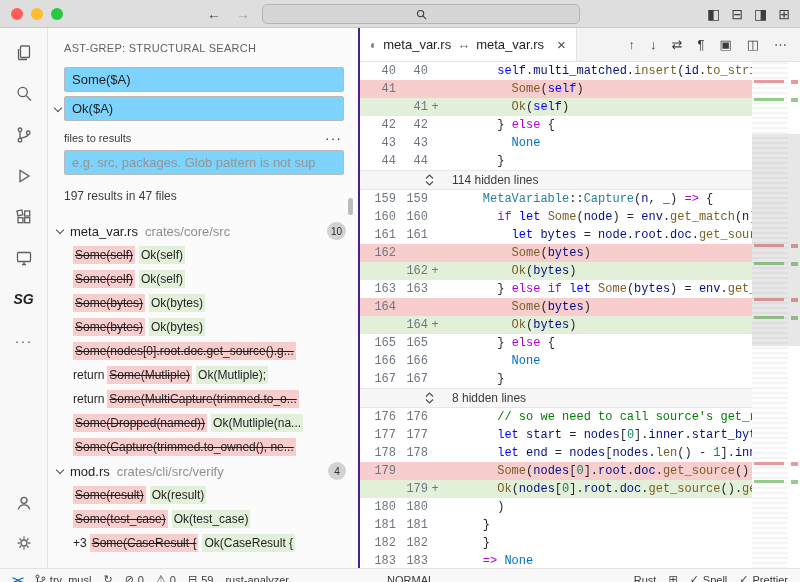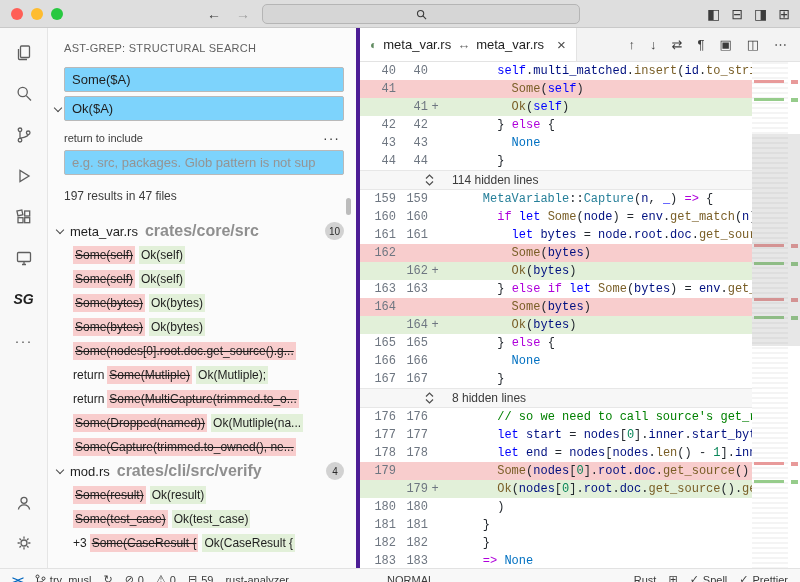--- a/index.html
+++ b/index.html
@@ -20,37 +20,37 @@
   
   .main{position:absolute;top:28px;left:0;right:0;bottom:0;display:flex;}
   .activitybar{width:48px;background:#f8f8f8;border-right:1px solid #e5e5e5;display:flex;flex-direction:column;
                align-items:center;padding-top:10px;gap:11px;flex:none;}
   .ab-item{width:32px;height:30px;display:flex;align-items:center;justify-content:center;color:#5f5f5f;}
   .ab-item svg{stroke:#5f5f5f;fill:none;stroke-width:1.3;}
   .ab-logo{font-weight:bold;font-style:italic;font-size:14px;color:#1f1f1f;}
   .ab-more{font-size:15px;letter-spacing:1px;color:#5f5f5f;}
   .ab-bottom{margin-top:auto;margin-bottom:24px;display:flex;flex-direction:column;gap:10px;align-items:center;}
   
-  .sidebar{width:312px;background:#fbfbfb;border-right:4px solid #4c1d95;position:relative;overflow:hidden;flex:none;}
+  .sidebar{width:312px;background:#fbfbfb;border-right:2px solid #4c1d95;position:relative;overflow:hidden;flex:none;}
   .sb-title{padding:14px 16px 9px;font-size:11px;color:#616161;letter-spacing:.3px;}
   .sb-input{display:block;width:280px;margin:4px 16px;height:25px;border:1px solid #b9b9b9;border-radius:2px;background:#7dd3fc;
             padding:0 7px;font-size:13px;color:#1f1f1f;font-family:"Liberation Sans",sans-serif;}
   .sb-input::placeholder{color:#949494;}
   .rwrap{position:relative;}
   .chev{width:6px;height:6px;border-right:1.4px solid #4a4a4a;border-bottom:1.4px solid #4a4a4a;
         transform:rotate(45deg);display:inline-block;}
   .chev.rw{position:absolute;left:7px;top:9px;}
   .files-row{display:flex;align-items:center;justify-content:space-between;margin:9px 16px 1px;font-size:11px;color:#3c3c3c;}
   .dots{font-size:14px;letter-spacing:1px;color:#3c3c3c;cursor:pointer;}
   .summary{margin:14px 16px 4px;font-size:12px;color:#3b3b3b;}
   .results{font-size:12px;color:#1f1f1f;padding-top:12px;}
   .group-header{display:flex;align-items:center;height:24px;padding:0 12px 0 9px;gap:7px;cursor:pointer;}
   .gh-chev{flex:none;margin-top:-3px;}
   .gname{font-size:13px;color:#1f1f1f;white-space:nowrap;}
-  .gpath{font-size:16px;color:#8f8f8f;white-space:nowrap;overflow:hidden;font-weight:bold;}
+  .gpath{font-size:13px;color:#8f8f8f;white-space:nowrap;overflow:hidden;}
   .badge{margin-left:auto;background:var(--badge-bg);color:#2b2b2b;font-size:10px;min-width:18px;height:18px;
          border-radius:9px;display:flex;align-items:center;justify-content:center;padding:0 4px;flex:none;}
   .match-row{height:24px;display:flex;align-items:center;padding-left:25px;white-space:nowrap;overflow:hidden;cursor:pointer;}
   .match-row .pre{margin-right:3px;}
   .rm{background:var(--removed-bg);text-decoration:line-through;padding:2px 2px;}
   .ad{background:var(--added-bg);padding:2px 2px;margin-left:4px;}
   .sb-pill{position:absolute;right:5px;top:170px;width:5px;height:17px;border-radius:3px;background:#bcbcbc;}
   
   .editor{flex:1;position:relative;background:#fff;min-width:0;}
   .tabbar{height:34px;background:#f3f3f3;display:flex;align-items:stretch;border-bottom:1px solid #e3e3e3;}
@@ -187,21 +187,21 @@
     </div>
 
     <div class="sidebar" data-name="search-sidebar">
       <div class="sb-title" data-name="sidebar-title">AST-GREP: STRUCTURAL SEARCH</div>
       <input class="sb-input" data-name="pattern-input" value="Some($A)" style="">
       <div class="rwrap" data-name="rewrite-row">
         <span class="chev rw" data-name="chevron-down-icon"></span>
         <input class="sb-input" data-name="rewrite-input" value="Ok($A)" style="">
       </div>
       <div class="files-row" data-name="files-include-row">
-        <span data-name="files-include-label">return to include</span>
+        <span data-name="files-include-label">files to results</span>
         <span class="dots" data-name="more-actions-button">···</span>
       </div>
       <input class="sb-input" data-name="files-include-input" placeholder="e.g. src, packages. Glob pattern is not sup" style="">
       <div class="summary" data-name="results-summary">197 results in 47 files</div>
       <div class="results" data-name="results-list">
           <div class="group-header" data-name="result-file-group">
             <span class="chev gh-chev" data-name="collapse-chevron-icon"></span>
             <span class="gname" data-name="result-file-name">meta_var.rs</span>
             <span class="gpath" data-name="result-file-path">crates/core/src</span>
             <span class="badge" data-name="match-count-badge">10</span>

